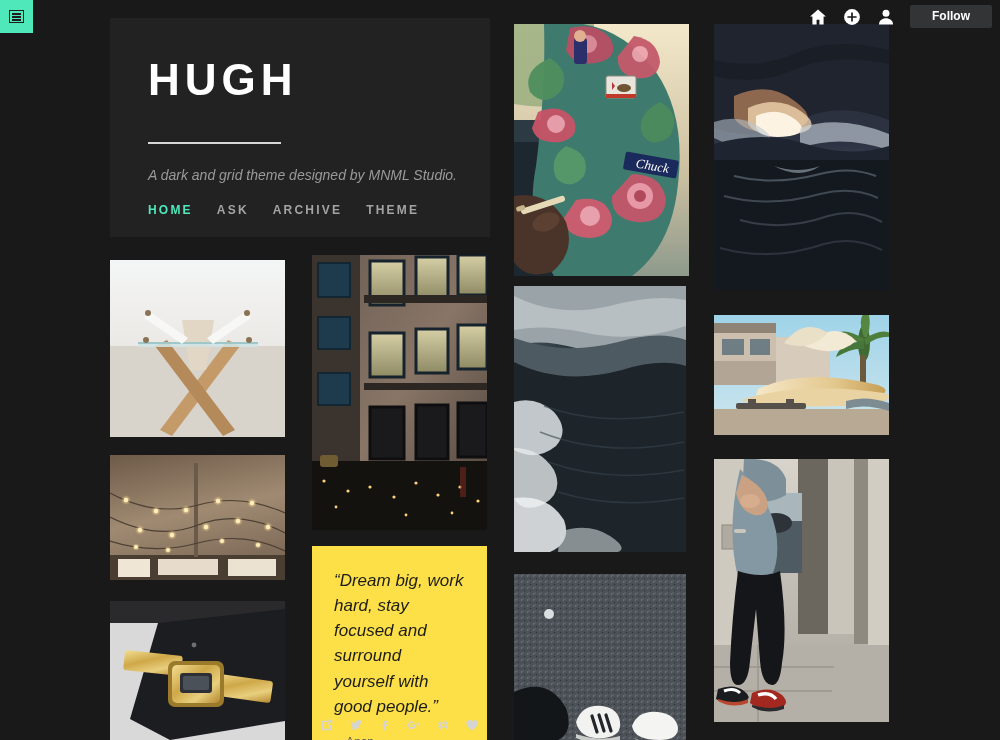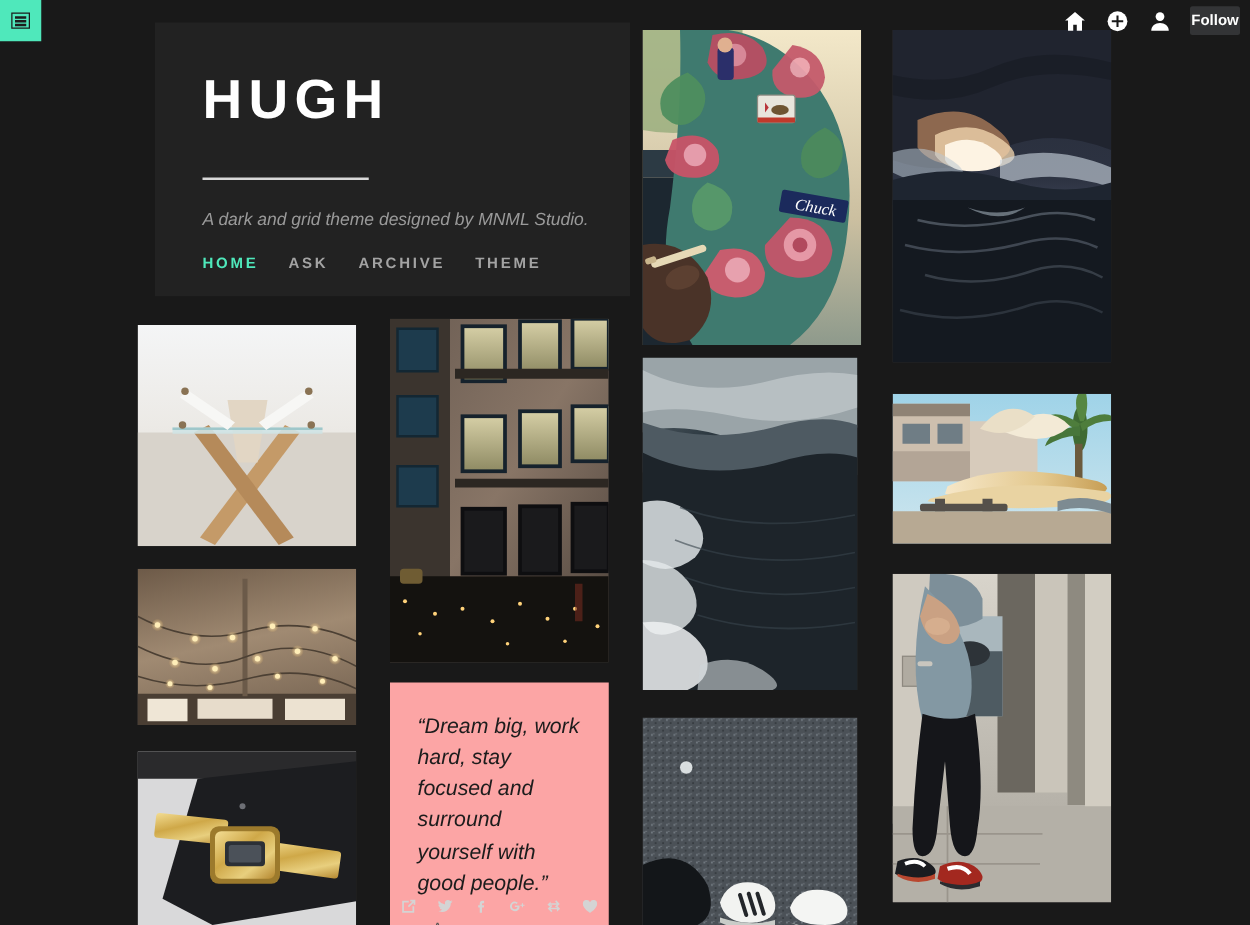--- a/index.html
+++ b/index.html
@@ -31,27 +31,27 @@
   }
   .menu-glyph i { display: block; width: 100%; height: 2px; background: #1d1d1d; }
 
   .tb-right {
     position: absolute; right: 8px; top: 0; height: 33px;
     display: flex; align-items: center; gap: 14px; pointer-events: auto;
   }
   .tb-icon { width: 20px; height: 20px; display: block; cursor: pointer; fill: #fff; }
   .follow-btn {
     background: #333436; color: #fff; font-size: 12px; font-weight: bold;
-    padding: 5px 1px 6px; border: 0; border-radius: 2px; cursor: pointer;
+    padding: 5px 22px 6px; border: 0; border-radius: 2px; cursor: pointer;
     font-family: "Liberation Sans", sans-serif; line-height: 1;
   }
 
   
   .header-panel {
-    position: absolute; left: 124px; top: 18px; width: 380px; height: 219px;
+    position: absolute; left: 110px; top: 18px; width: 380px; height: 219px;
     background: #222222;
   }
   .blog-title {
     position: absolute; left: 38px; top: 40px;
     color: #ffffff; font-size: 44px; font-weight: bold;
     letter-spacing: 5px; line-height: 1; margin: 0;
   }
   .title-rule {
     position: absolute; left: 38px; top: 124px; width: 133px; height: 2px;
     background: #d8d8d8;
@@ -71,21 +71,21 @@
   }
   .nav a.active { color: #4fe8bb; }
 
   
   .grid { position: absolute; left: 0; top: 0; width: 1000px; height: 740px; }
   .tile { position: absolute; overflow: hidden; background: #2a2a2a; }
   .tile .ph { width: 100%; height: 100%; display: block; }
 
   
   .quote-card {
-    position: absolute; background: #fca5a5; overflow: hidden;
+    position: absolute; background: #fde047; overflow: hidden;
   }
   .quote-text {
     margin: 0; padding: 22px 22px 0 22px;
     font-family: "Liberation Sans", sans-serif;
     font-style: italic; font-weight: normal;
     font-size: 17px; line-height: 1.48; color: #1c1c1c;
   }
   .quote-source {
     margin: 16px 0 0 0; padding: 0 22px;
     font-size: 12px; color: #555; font-family: "Liberation Sans", sans-serif;

